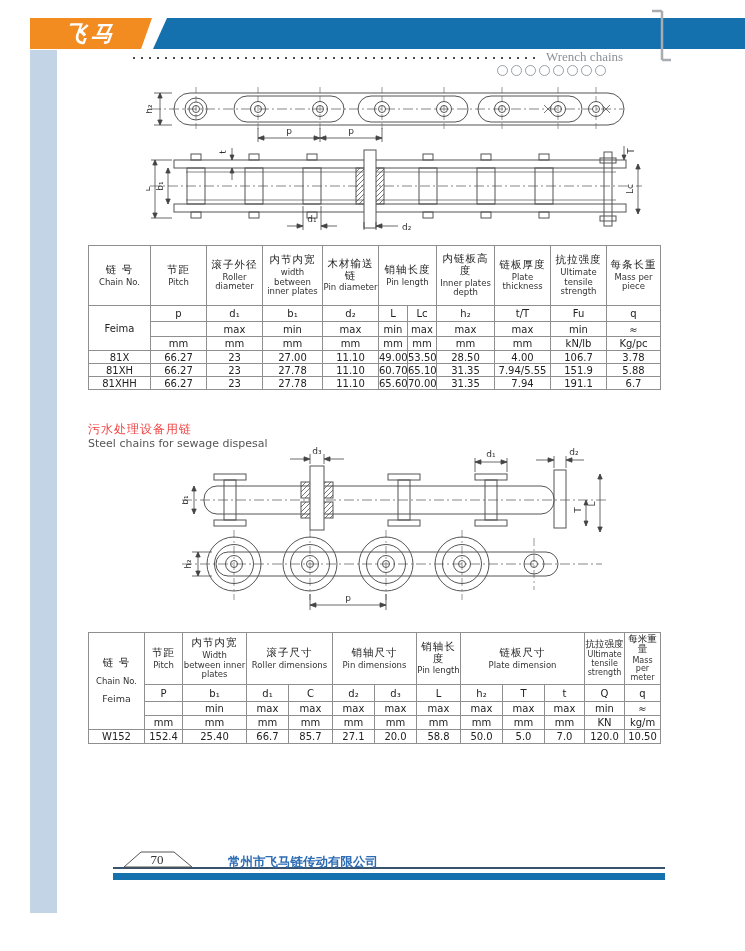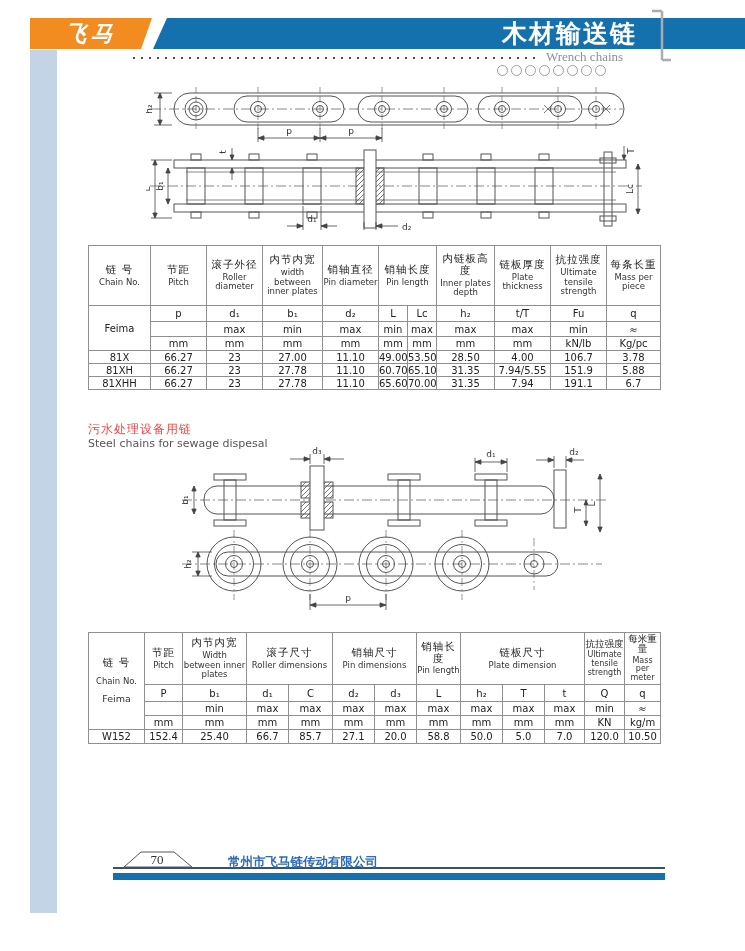--- a/index.html
+++ b/index.html
@@ -60,21 +60,20 @@
 <body>
 
 <div class="page">
 
   <div class="stripe"></div>
 
   <div class="logo-band">
     <span class="logo-text">飞马</span>
   </div>
   <div class="title-band"></div>
-  <div class="title-zh">木材输送链</div>
   <svg class="abs" style="left:648px;top:8px" width="26" height="56" viewBox="0 0 26 56">
     <path d="M14,3 H4 M14,3 V52 M14,52 H23" stroke="#a9acb0" stroke-width="2.5" fill="none"></path>
   </svg>
   <div class="dotleader"></div>
   <div class="subtitle">Wrench chains</div>
   <div class="circles">
     <span></span>
       <span></span>
       <span></span>
       <span></span>
@@ -240,21 +239,21 @@
           </td>
       <td>
             <div class="zh">滚子外径</div>
             <div class="en">Roller diameter</div>
           </td>
       <td>
             <div class="zh">内节内宽</div>
             <div class="en">width between inner plates</div>
           </td>
       <td>
-            <div class="zh">销轴直径</div>
+            <div class="zh">木材输送链</div>
             <div class="en">Pin diameter</div>
           </td>
       <td colspan="2">
             <div class="zh">销轴长度</div>
             <div class="en">Pin length</div>
           </td>
       <td>
             <div class="zh">内链板高度</div>
             <div class="en">Inner plates depth</div>
           </td>

